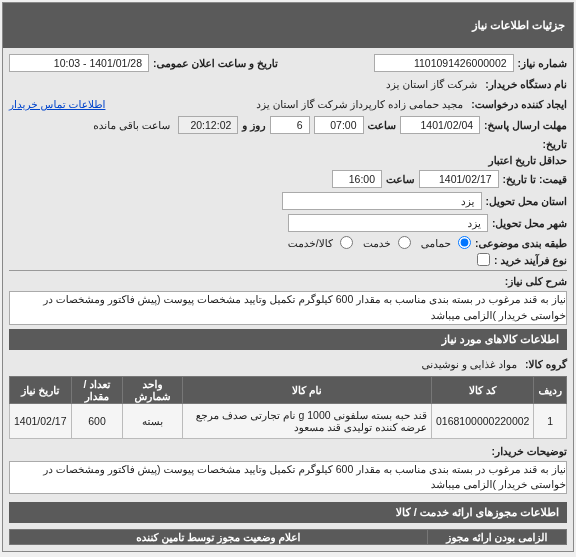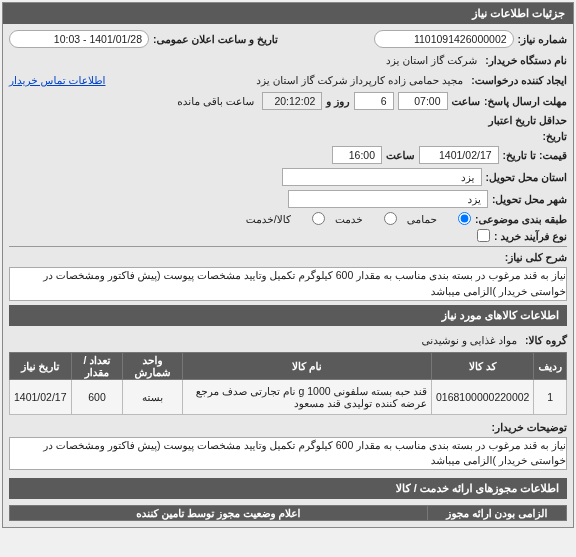--- a/index.html
+++ b/index.html
@@ -12,21 +12,21 @@
   color: #222;
 }
 .panel {
   border: 1px solid #888;
   margin: 2px;
   background: #fff;
 }
 .panel-header {
   background: #5a5a5a;
   color: #fff;
-  padding: 4px 8px;
+  padding: 16px 8px;
   font-weight: bold;
   font-size: 11px;
 }
 .panel-body {
   padding: 6px;
   background: #e8e8e8;
 }
 .row {
   display: flex;
   align-items: center;
@@ -40,41 +40,41 @@
   white-space: nowrap;
 }
 .value-box {
   background: #fff;
   border: 1px solid #aaa;
   padding: 2px 6px;
   font-size: 10.5px;
   min-width: 80px;
   display: inline-block;
 }
-.value-box.wide { min-width: 140px; border-radius: 9px; }
+.value-box.wide { min-width: 140px; }
 .value-box.xwide { min-width: 200px; }
 .plain-value {
   font-size: 10.5px;
   padding: 2px 4px;
 }
 .link {
   color: #0044cc;
   text-decoration: underline;
   cursor: pointer;
   font-size: 10.5px;
 }
 .radio-group {
   display: flex;
   gap: 10px;
   align-items: center;
 }
 .radio-item {
   display: flex;
   align-items: center;
-  gap: 21px;
+  gap: 7px;
   font-size: 10.5px;
 }
 .radio-item input { margin: 0; }
 .desc-box {
   background: #fff;
   border: 1px solid #aaa;
   font-size: 10.5px;
   line-height: 1.5;
   width: 100%;
   min-height: 30px;
@@ -137,34 +137,35 @@
 
     <div class="row">
       <span class="label">ایجاد کننده درخواست:</span>
       <span class="plain-value">مجید حمامی زاده کارپرداز شرکت گاز استان یزد</span>
       <span style="flex:1"></span>
       <span class="link">اطلاعات تماس خریدار</span>
     </div>
 
     <div class="row">
       <span class="label">مهلت ارسال پاسخ:</span>
+      <span class="value-box">1401/02/04</span>
       <span class="label">ساعت</span>
       <span class="value-box" style="min-width:50px">07:00</span>
       <span class="value-box" style="min-width:40px">6</span>
       <span class="label">روز و</span>
       <span class="value-box" style="min-width:60px;background:#eee">20:12:02</span>
       <span class="plain-value">ساعت باقی مانده</span>
     </div>
 
     <div class="row">
+      <span class="label">تاریخ:</span>
+    </div>
+
+    <div class="row">
       <span class="label">حداقل تاریخ اعتبار</span>
-    </div>
-
-    <div class="row">
-      <span class="label">تاریخ:</span>
     </div>
 
     <div class="row">
       <span class="label">قیمت: تا تاریخ:</span>
       <span class="value-box">1401/02/17</span>
       <span class="label">ساعت</span>
       <span class="value-box" style="min-width:50px">16:00</span>
     </div>
 
     <div class="row">

